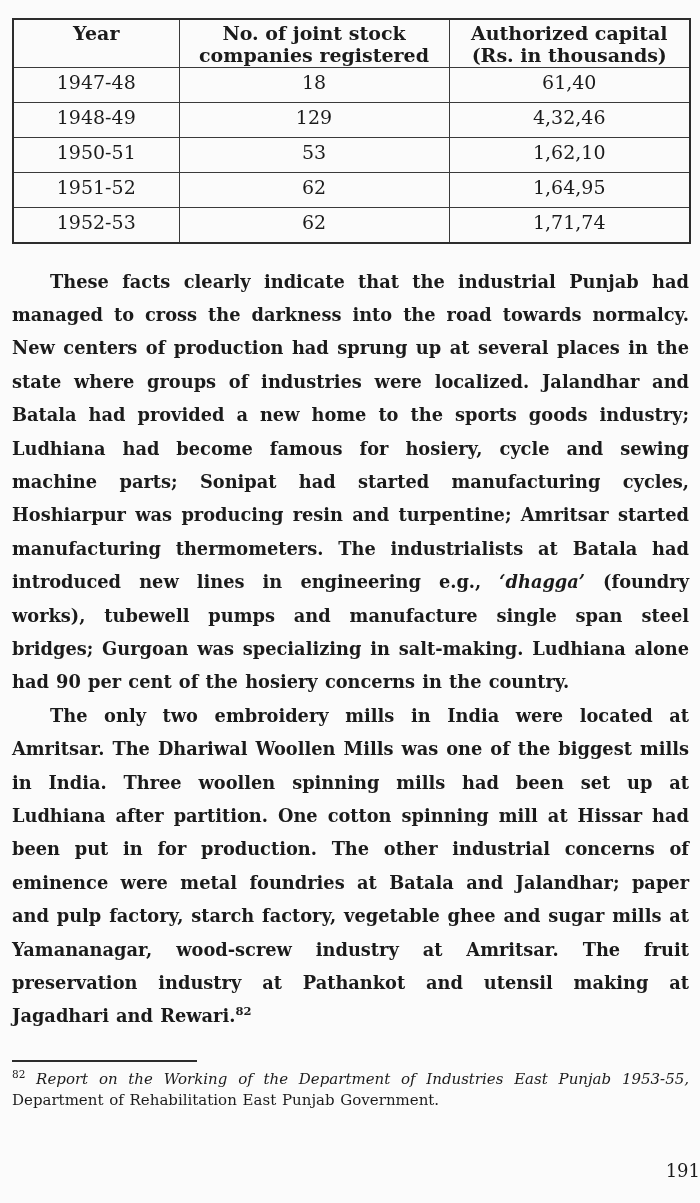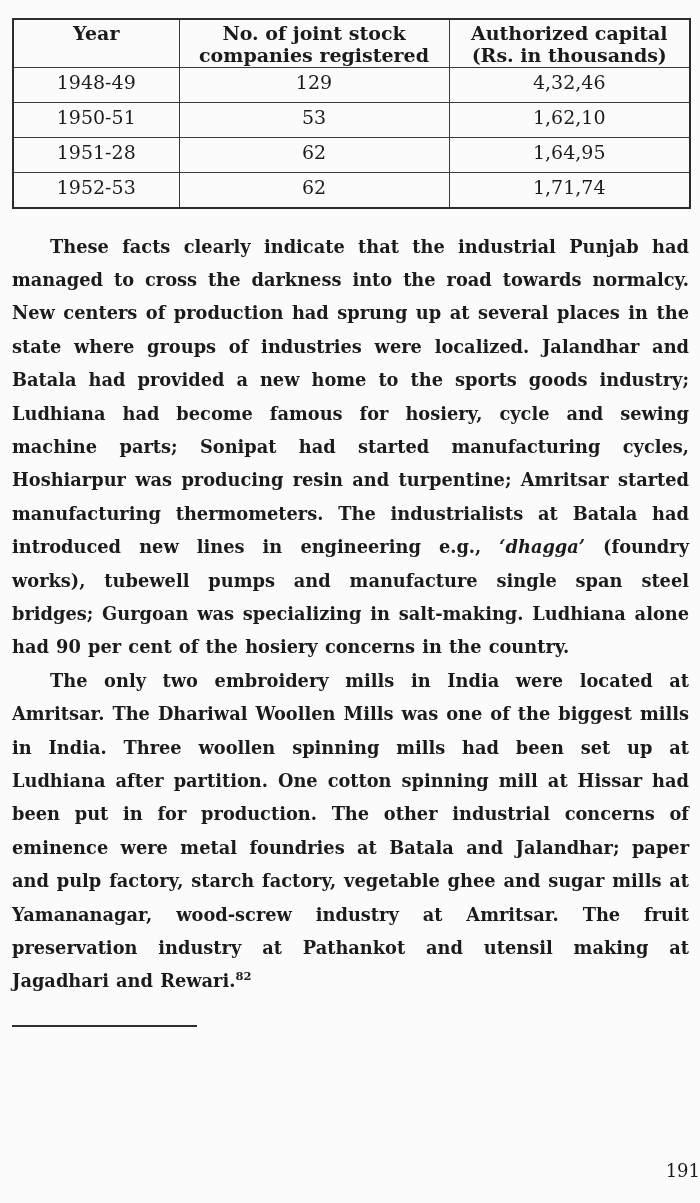--- a/index.html
+++ b/index.html
@@ -113,45 +113,51 @@
       </colgroup>
     <thead>
       <tr>
         <th>Year</th>
         <th>No. of joint stock companies registered</th>
         <th>Authorized capital (Rs. in thousands)</th>
       </tr>
     </thead>
     <tbody>
       <tr>
+        <td>1947-48</td>
+        <td>18</td>
+        <td>61,40</td>
+      </tr>
+      <tr>
         <td>1948-49</td>
         <td>129</td>
         <td>4,32,46</td>
       </tr>
       <tr>
         <td>1950-51</td>
         <td>53</td>
         <td>1,62,10</td>
       </tr>
       <tr>
-        <td>1951-28</td>
+        <td>1951-52</td>
         <td>62</td>
         <td>1,64,95</td>
       </tr>
       <tr>
         <td>1952-53</td>
         <td>62</td>
         <td>1,71,74</td>
       </tr>
     </tbody>
   </table>
 
   <div class="body-text">
     <p><span>These facts clearly indicate that the industrial Punjab had managed to cross the darkness into the road towards normalcy. New centers of production had sprung up at several places in the state where groups of industries were localized. Jalandhar and Batala had provided a new home to the sports goods industry; Ludhiana had become famous for hosiery, cycle and sewing machine parts; Sonipat had started manufacturing cycles, Hoshiarpur was producing resin and turpentine; Amritsar started manufacturing thermometers. The industrialists at Batala had introduced new lines in engineering e.g., </span><em>‘dhagga’</em><span> (foundry works), tubewell pumps and manufacture single span steel bridges; Gurgoan was specializing in salt-making. Ludhiana alone had 90 per cent of the hosiery concerns in the country.</span></p>
     <p><span>The only two embroidery mills in India were located at Amritsar. The Dhariwal Woollen Mills was one of the biggest mills in India. Three woollen spinning mills had been set up at Ludhiana after partition. One cotton spinning mill at Hissar had been put in for production. The other industrial concerns of eminence were metal foundries at Batala and Jalandhar; paper and pulp factory, starch factory, vegetable ghee and sugar mills at Yamananagar, wood-screw industry at Amritsar. The fruit preservation industry at Pathankot and utensil making at Jagadhari and Rewari.</span><sup class="fn-ref">82</sup></p>
   </div>
 
   <div class="footnote-rule"></div>
 
+  <p class="footnote"><sup class="fn-marker">82</sup><em> Report on the Working of the Department of Industries East Punjab 1953-55,</em><span> Department of Rehabilitation East Punjab Government.</span></p>
 
   <div class="page-number">191</div>
 
 </div>
 
 </body></html>

